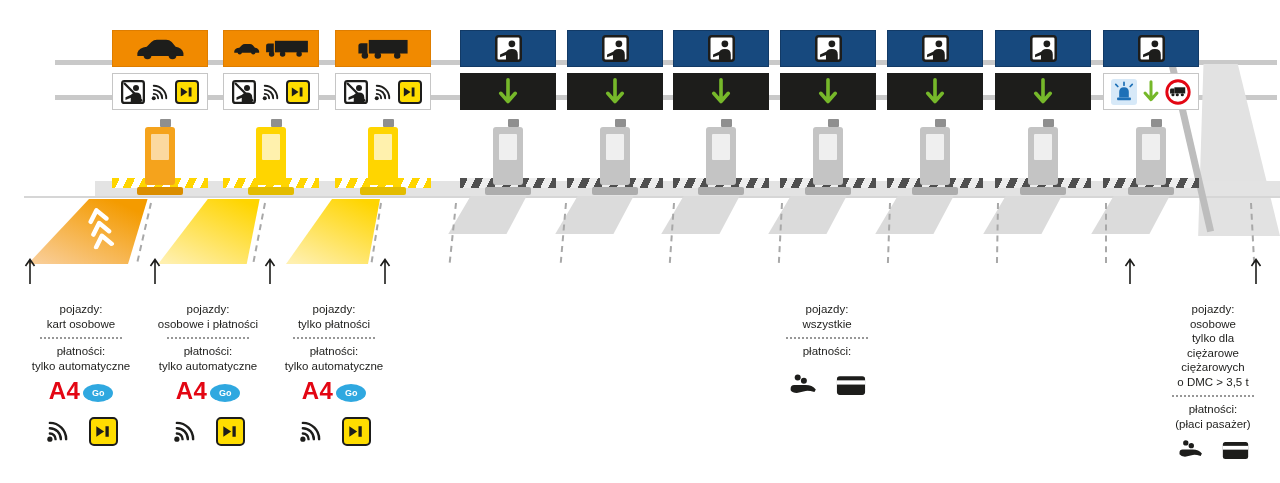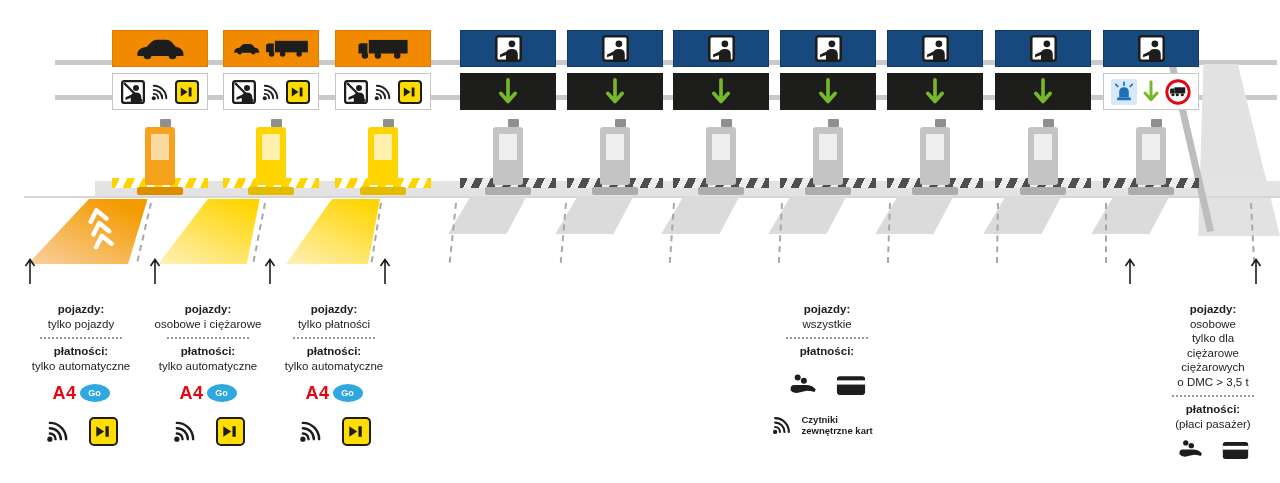--- a/index.html
+++ b/index.html
@@ -52,24 +52,24 @@
         clip-path:polygon(48% 0,96% 0,84% 100%,2% 100%);}
   .fill3{left:284px;width:100px;background:linear-gradient(205deg,#FFD500 10%,#FFF0B0 95%);
         clip-path:polygon(48% 0,96% 0,84% 100%,2% 100%);}
   .chev{position:absolute;left:60px;top:6px;transform:rotate(-12deg);}
   .dash{position:absolute;top:203px;height:60px;border-left:2px dashed #A8A8A8;
         transform-origin:top center;z-index:2;}
   .uparr{position:absolute;top:257px;z-index:3;}
 
   
   .col{position:absolute;top:302px;text-align:center;font-size:11.5px;line-height:14.5px;z-index:6;}
-  .col .lbl{font-weight:bold;}
+  .col .lbl{font-weight:normal;}
   .dots{border-top:2px dotted #979797;width:82px;margin:6px auto 5px;}
   .logo-row{margin-top:11px;}
-  .a4{color:#E30613;font-weight:bold;font-size:18px;letter-spacing:.5px;}
+  .a4{color:#E30613;font-weight:bold;font-size:24px;letter-spacing:.5px;}
   .go{display:inline-block;width:30px;height:18px;border-radius:50%;background:#2FA8E0;color:#fff;
       font-size:9px;font-weight:bold;line-height:18px;text-align:center;vertical-align:3px;margin-left:3px;}
   .icons-row{margin-top:14px;display:flex;justify-content:center;align-items:center;gap:18px;}
   .reader-row{margin-top:16px;display:flex;justify-content:center;align-items:center;gap:9px;}
   .reader-note{font-weight:bold;font-size:9.5px;line-height:11.5px;text-align:left;width:82px;}
 </style>
 </head>
 <body>
 
 <svg width="0" height="0" style="position:absolute" aria-hidden="true">
@@ -428,42 +428,42 @@
     </svg>
   <svg class="uparr" style="left:1124px" width="12" height="28" viewBox="0 0 12 28">
       <use href="#sym-up-arrow"></use>
     </svg>
   <svg class="uparr" style="left:1250px" width="12" height="28" viewBox="0 0 12 28">
       <use href="#sym-up-arrow"></use>
     </svg>
 
   <div class="col" style="left:16px;width:130px">
     <div class="lbl">pojazdy:</div>
-    <div>tylko pojazdy</div>
+    <div>kart osobowe</div>
     <div class="dots"></div>
     <div class="lbl">płatności:</div>
     <div>tylko automatyczne</div>
     <div class="logo-row">
       <span class="a4">A4</span><span class="go">Go</span>
     </div>
     <div class="icons-row">
       <svg width="26" height="26" viewBox="0 0 32 32" style="color:#1D1D1B">
           <use href="#sym-radio"></use>
         </svg>
       <span class="ybox lg">
           <svg width="21" height="21" viewBox="0 0 32 32">
             <use href="#sym-cardreader"></use>
           </svg>
         </span>
     </div>
   </div>
 
   <div class="col" style="left:146px;width:124px">
     <div class="lbl">pojazdy:</div>
-    <div>osobowe i ciężarowe</div>
+    <div>osobowe i płatności</div>
     <div class="dots"></div>
     <div class="lbl">płatności:</div>
     <div>tylko automatyczne</div>
     <div class="logo-row">
       <span class="a4">A4</span><span class="go">Go</span>
     </div>
     <div class="icons-row">
       <svg width="26" height="26" viewBox="0 0 32 32" style="color:#1D1D1B">
           <use href="#sym-radio"></use>
         </svg>
@@ -501,26 +501,20 @@
     <div>wszystkie</div>
     <div class="dots"></div>
     <div class="lbl">płatności:</div>
     <div class="icons-row">
       <svg width="30" height="25" viewBox="0 0 34 28" style="color:#1D1D1B">
           <use href="#sym-hand-coins"></use>
         </svg>
       <svg width="30" height="21" viewBox="0 0 32 22">
           <use href="#sym-card"></use>
         </svg>
-    </div>
-    <div class="reader-row">
-      <svg width="22" height="22" viewBox="0 0 32 32" style="color:#1D1D1B">
-          <use href="#sym-radio"></use>
-        </svg>
-      <div class="reader-note">Czytniki zewnętrzne kart</div>
     </div>
   </div>
 
   <div class="col" style="left:1146px;width:134px">
     <div class="lbl">pojazdy:</div>
     <div>osobowe</div>
     <div>tylko dla</div>
     <div>ciężarowe</div>
     <div>ciężarowych</div>
     <div>o DMC &gt; 3,5 t</div>

